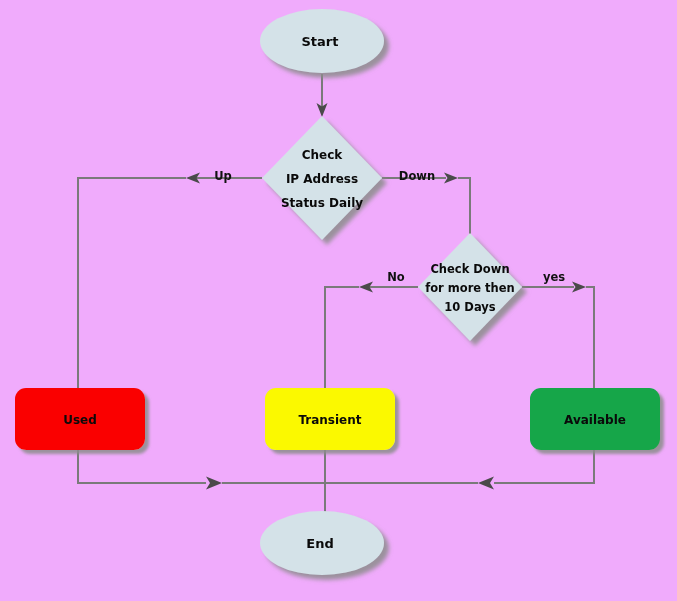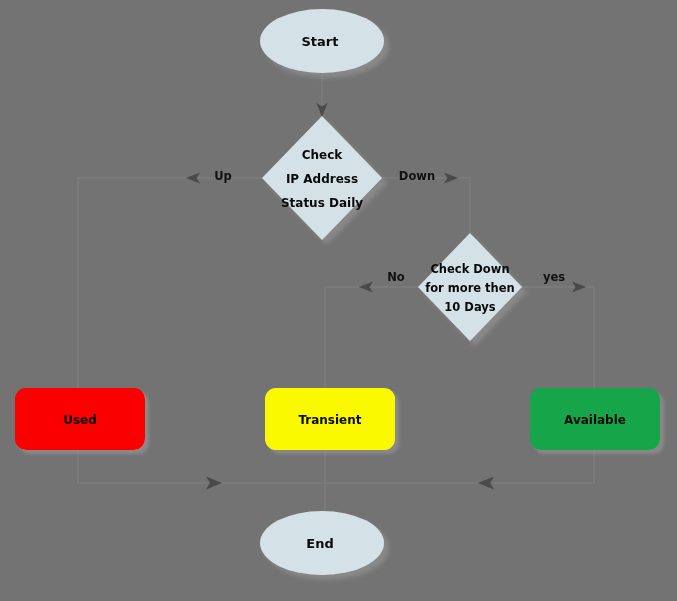--- a/index.html
+++ b/index.html
@@ -8,21 +8,21 @@
     padding: 0;
     background: #ffffff;
   }
   body {
     font-family: "DejaVu Sans", sans-serif;
   }
   #flow-root {
     position: relative;
     width: 677px;
     height: 601px;
-    background: #737373;
+    background: #f0abfc;
     overflow: hidden;
   }
   #flow-svg {
     position: absolute;
     left: 0;
     top: 0;
     width: 677px;
     height: 601px;
   }
   .node-label {

